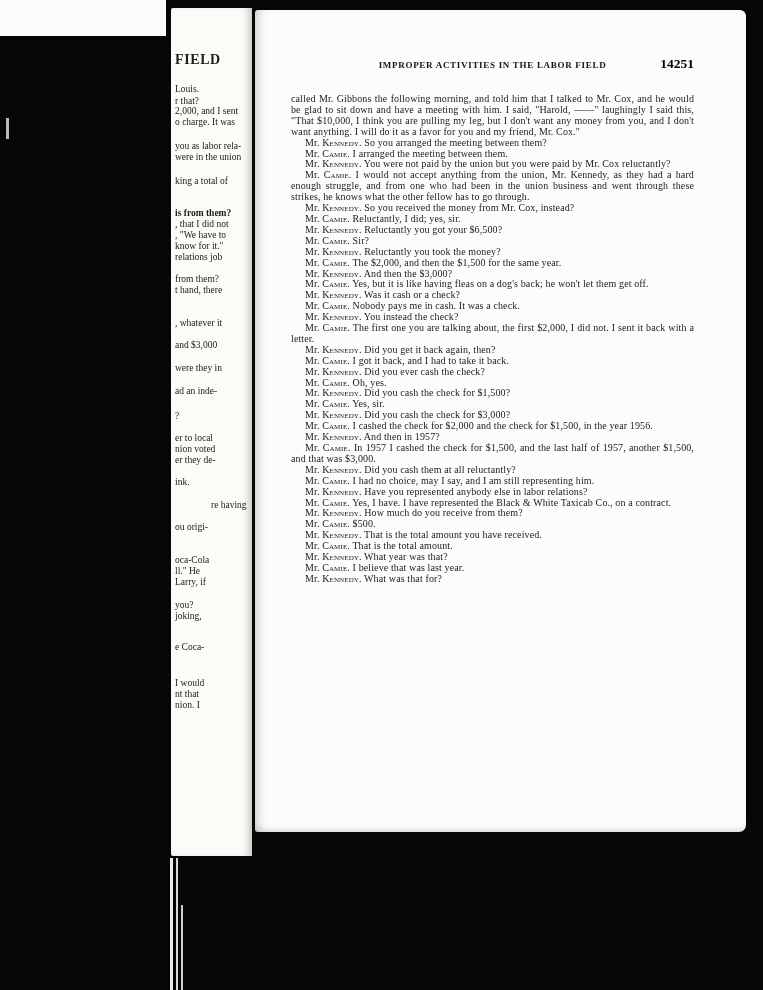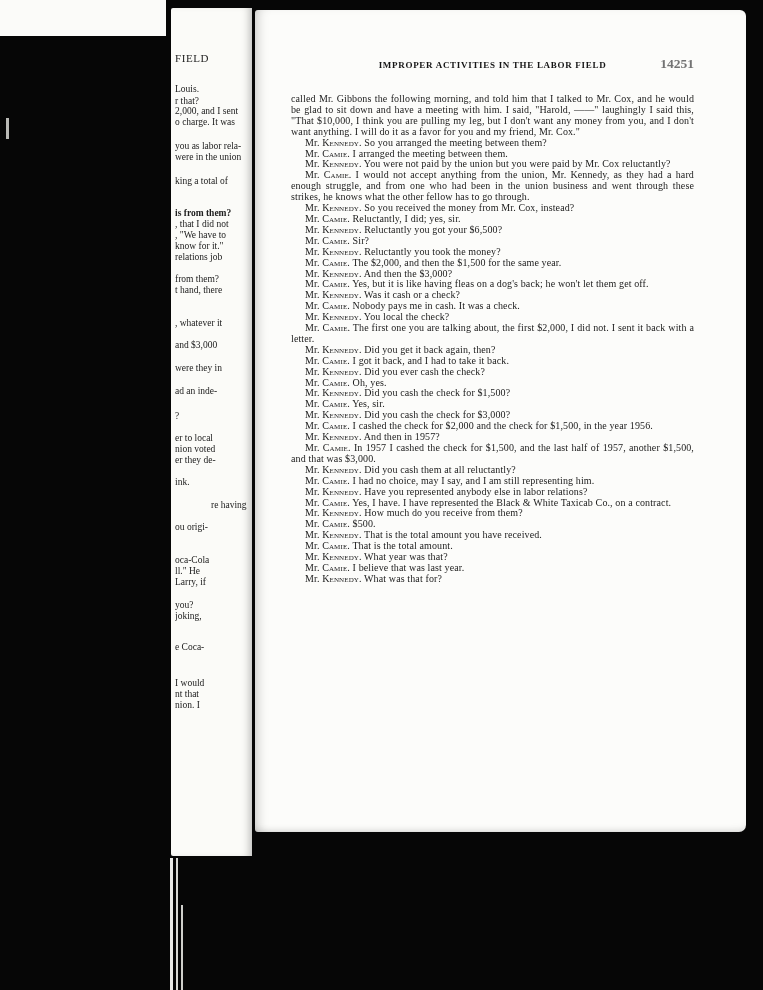--- a/index.html
+++ b/index.html
@@ -27,21 +27,21 @@
   
   .left-page {
     position: absolute; left: 171px; top: 8px;
     width: 81px; height: 848px;
     background: #fbfbf8;
     border-radius: 2px 0 0 2px;
     box-shadow: inset -7px 0 9px -5px rgba(0,0,0,0.28);
   }
   .lp-head {
     position: absolute; left: 4px; top: 44px;
-    font-weight: normal; font-size: 11px; letter-spacing: 0.6px;
+    font-weight: bold; font-size: 14px; letter-spacing: 0.6px;
     color: #1d1d1d; white-space: nowrap;
   }
   .lp-frag {
     position: absolute; left: 4px;
     font-size: 9.5px; line-height: 10.8px;
     color: #202020; white-space: nowrap; overflow: hidden;
     max-width: 76px;
   }
 
   
@@ -57,21 +57,21 @@
     position: absolute; left: 36px; top: 46px;
     width: 403px; height: 18px;
   }
   .title {
     position: absolute; left: 50%; transform: translateX(-50%); top: 4px;
     font-weight: bold; font-size: 9px; letter-spacing: 0.7px;
     white-space: nowrap; color: #151515;
   }
   .pagenum {
     position: absolute; right: 0; top: 0;
-    font-weight: bold; font-size: 13.5px; color: #737373;
+    font-weight: bold; font-size: 13.5px; color: #000000;
   }
   .text-col {
     position: absolute; left: 36px; top: 84px;
     width: 403px;
     font-size: 10px; line-height: 10.9px; letter-spacing: 0.12px;
     color: #1b1b1b;
     text-align: justify;
   }
   .para { margin: 0; text-indent: 14px; }
   .intro { text-indent: 0; }
@@ -139,21 +139,21 @@
           <p class="para line"><span>Mr. </span><span class="sc">Kennedy.</span><span> So you received the money from Mr. Cox, instead?</span></p>
           <p class="para line"><span>Mr. </span><span class="sc">Camie.</span><span> Reluctantly, I did; yes, sir.</span></p>
           <p class="para line"><span>Mr. </span><span class="sc">Kennedy.</span><span> Reluctantly you got your $6,500?</span></p>
           <p class="para line"><span>Mr. </span><span class="sc">Camie.</span><span> Sir?</span></p>
           <p class="para line"><span>Mr. </span><span class="sc">Kennedy.</span><span> Reluctantly you took the money?</span></p>
           <p class="para line"><span>Mr. </span><span class="sc">Camie.</span><span> The $2,000, and then the $1,500 for the same year.</span></p>
           <p class="para line"><span>Mr. </span><span class="sc">Kennedy.</span><span> And then the $3,000?</span></p>
           <p class="para line"><span>Mr. </span><span class="sc">Camie.</span><span> Yes, but it is like having fleas on a dog's back; he won't let them get off.</span></p>
           <p class="para line"><span>Mr. </span><span class="sc">Kennedy.</span><span> Was it cash or a check?</span></p>
           <p class="para line"><span>Mr. </span><span class="sc">Camie.</span><span> Nobody pays me in cash.  It was a check.</span></p>
-          <p class="para line"><span>Mr. </span><span class="sc">Kennedy.</span><span> You local the check?</span></p>
+          <p class="para line"><span>Mr. </span><span class="sc">Kennedy.</span><span> You instead the check?</span></p>
           <p class="para line"><span>Mr. </span><span class="sc">Camie.</span><span> The first one you are talking about, the first $2,000, I did not.  I sent it back with a letter.</span></p>
           <p class="para line"><span>Mr. </span><span class="sc">Kennedy.</span><span> Did you get it back again, then?</span></p>
           <p class="para line"><span>Mr. </span><span class="sc">Camie.</span><span> I got it back, and I had to take it back.</span></p>
           <p class="para line"><span>Mr. </span><span class="sc">Kennedy.</span><span> Did you ever cash the check?</span></p>
           <p class="para line"><span>Mr. </span><span class="sc">Camie.</span><span> Oh, yes.</span></p>
           <p class="para line"><span>Mr. </span><span class="sc">Kennedy.</span><span> Did you cash the check for $1,500?</span></p>
           <p class="para line"><span>Mr. </span><span class="sc">Camie.</span><span> Yes, sir.</span></p>
           <p class="para line"><span>Mr. </span><span class="sc">Kennedy.</span><span> Did you cash the check for $3,000?</span></p>
           <p class="para line"><span>Mr. </span><span class="sc">Camie.</span><span> I cashed the check for $2,000 and the check for $1,500, in the year 1956.</span></p>
           <p class="para line"><span>Mr. </span><span class="sc">Kennedy.</span><span> And then in 1957?</span></p>

